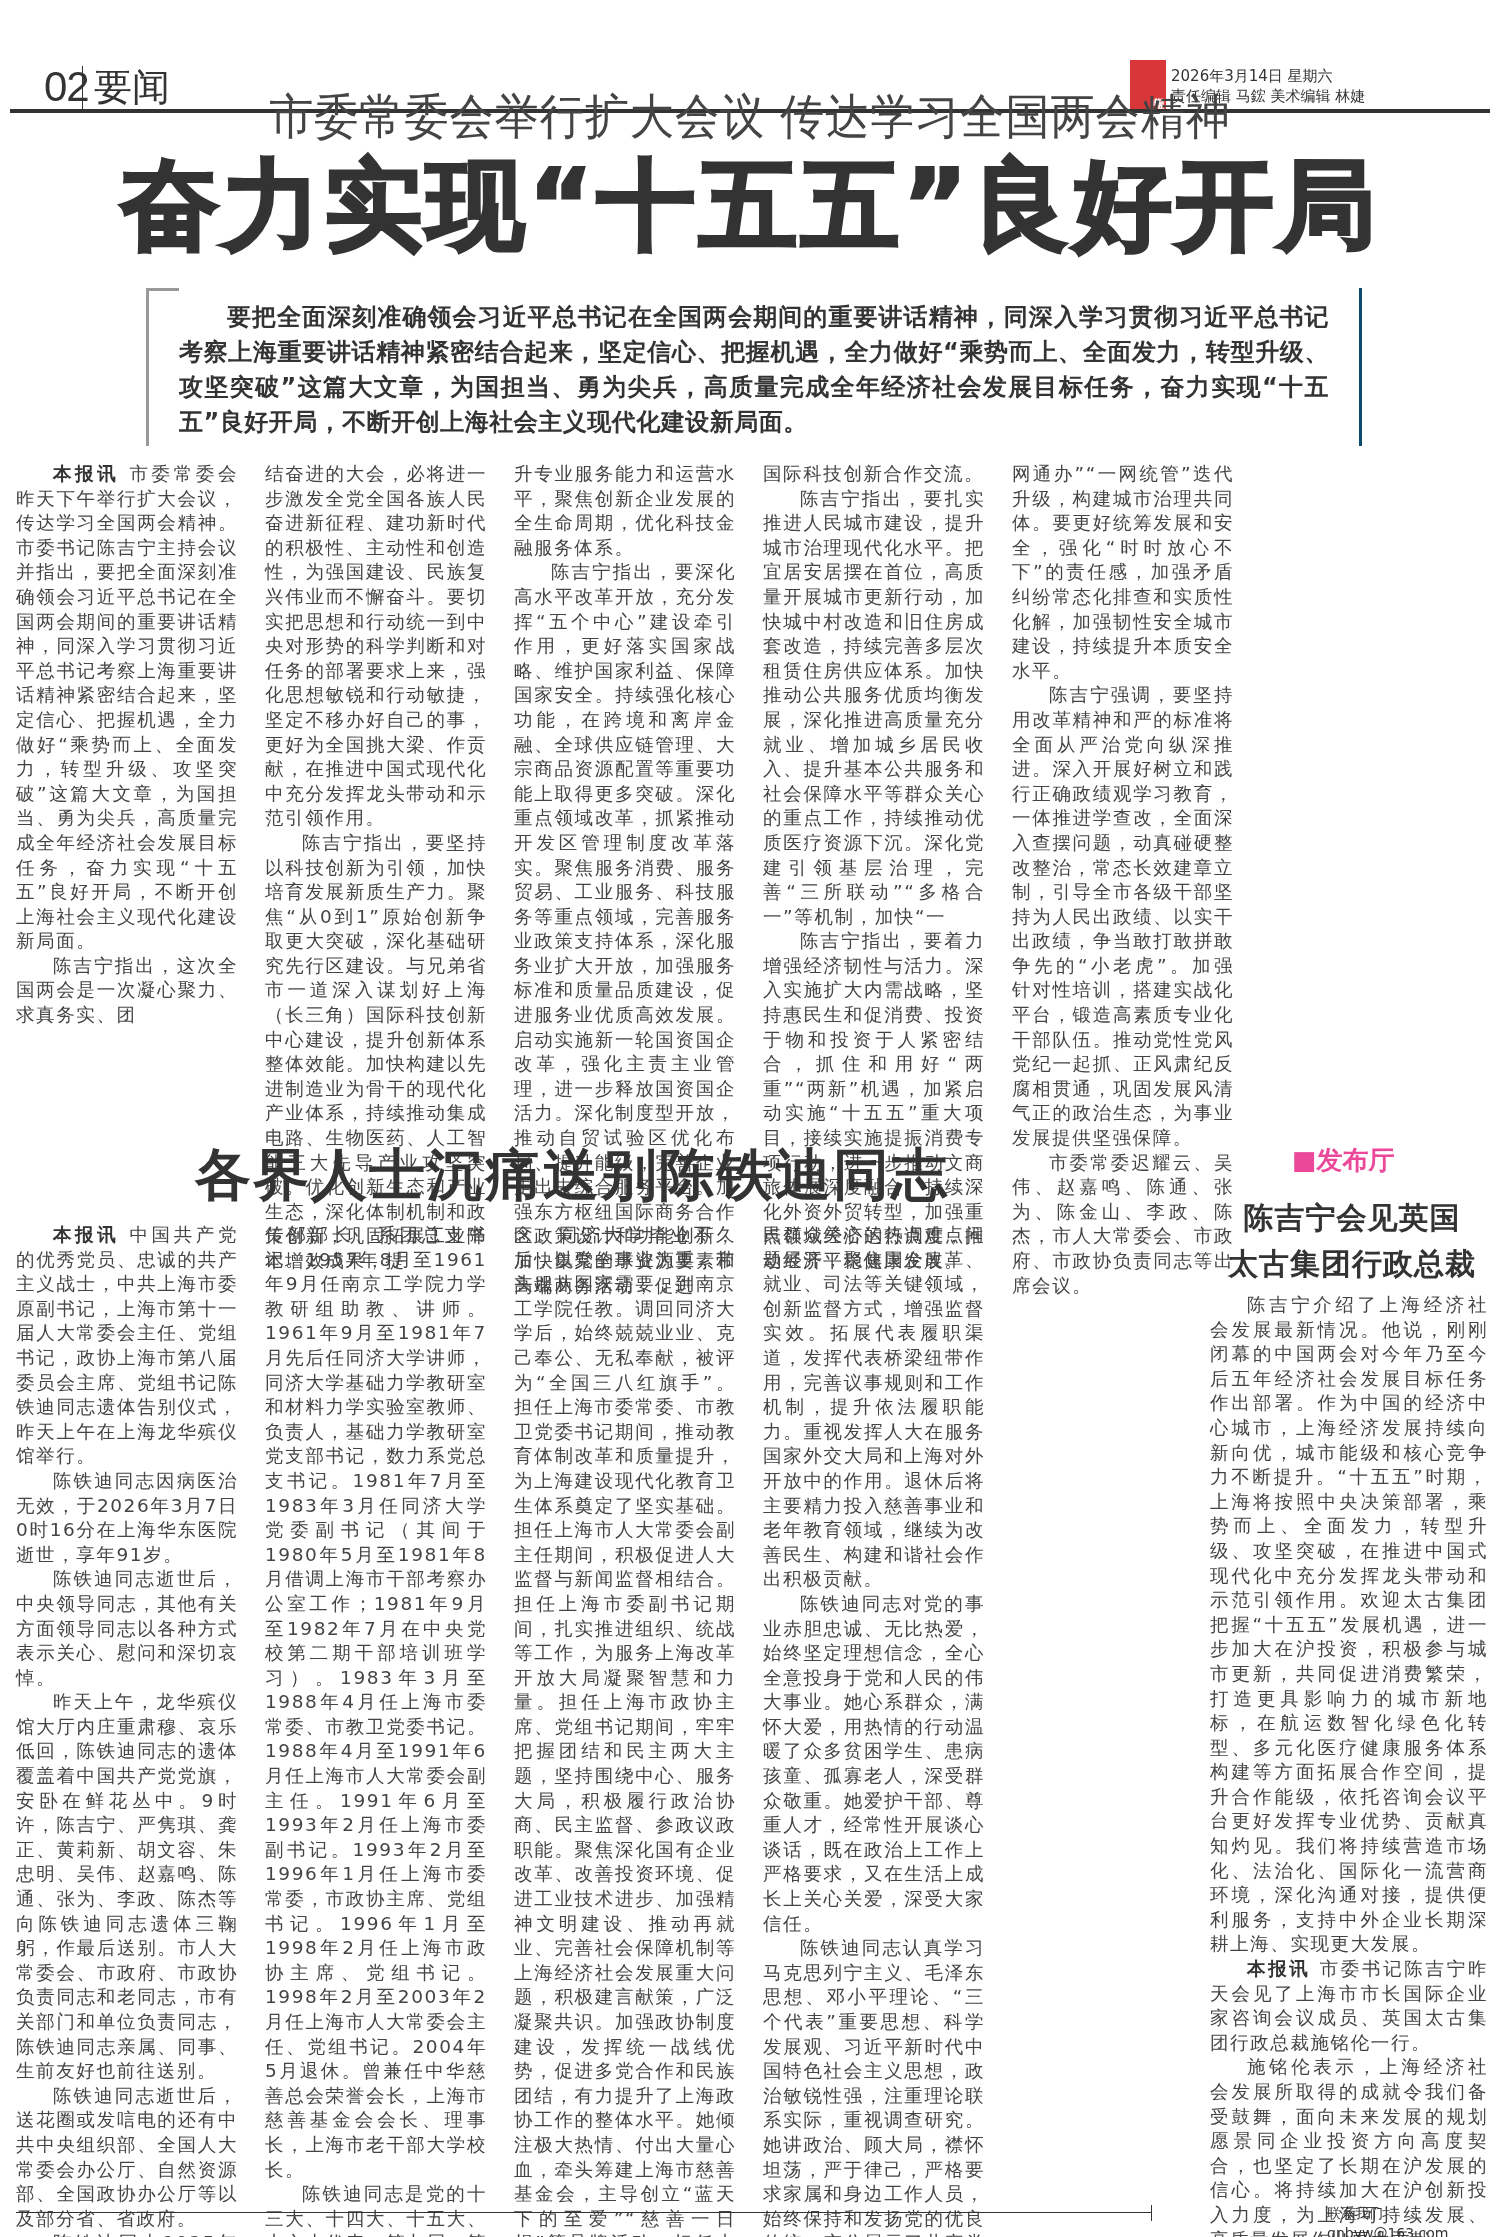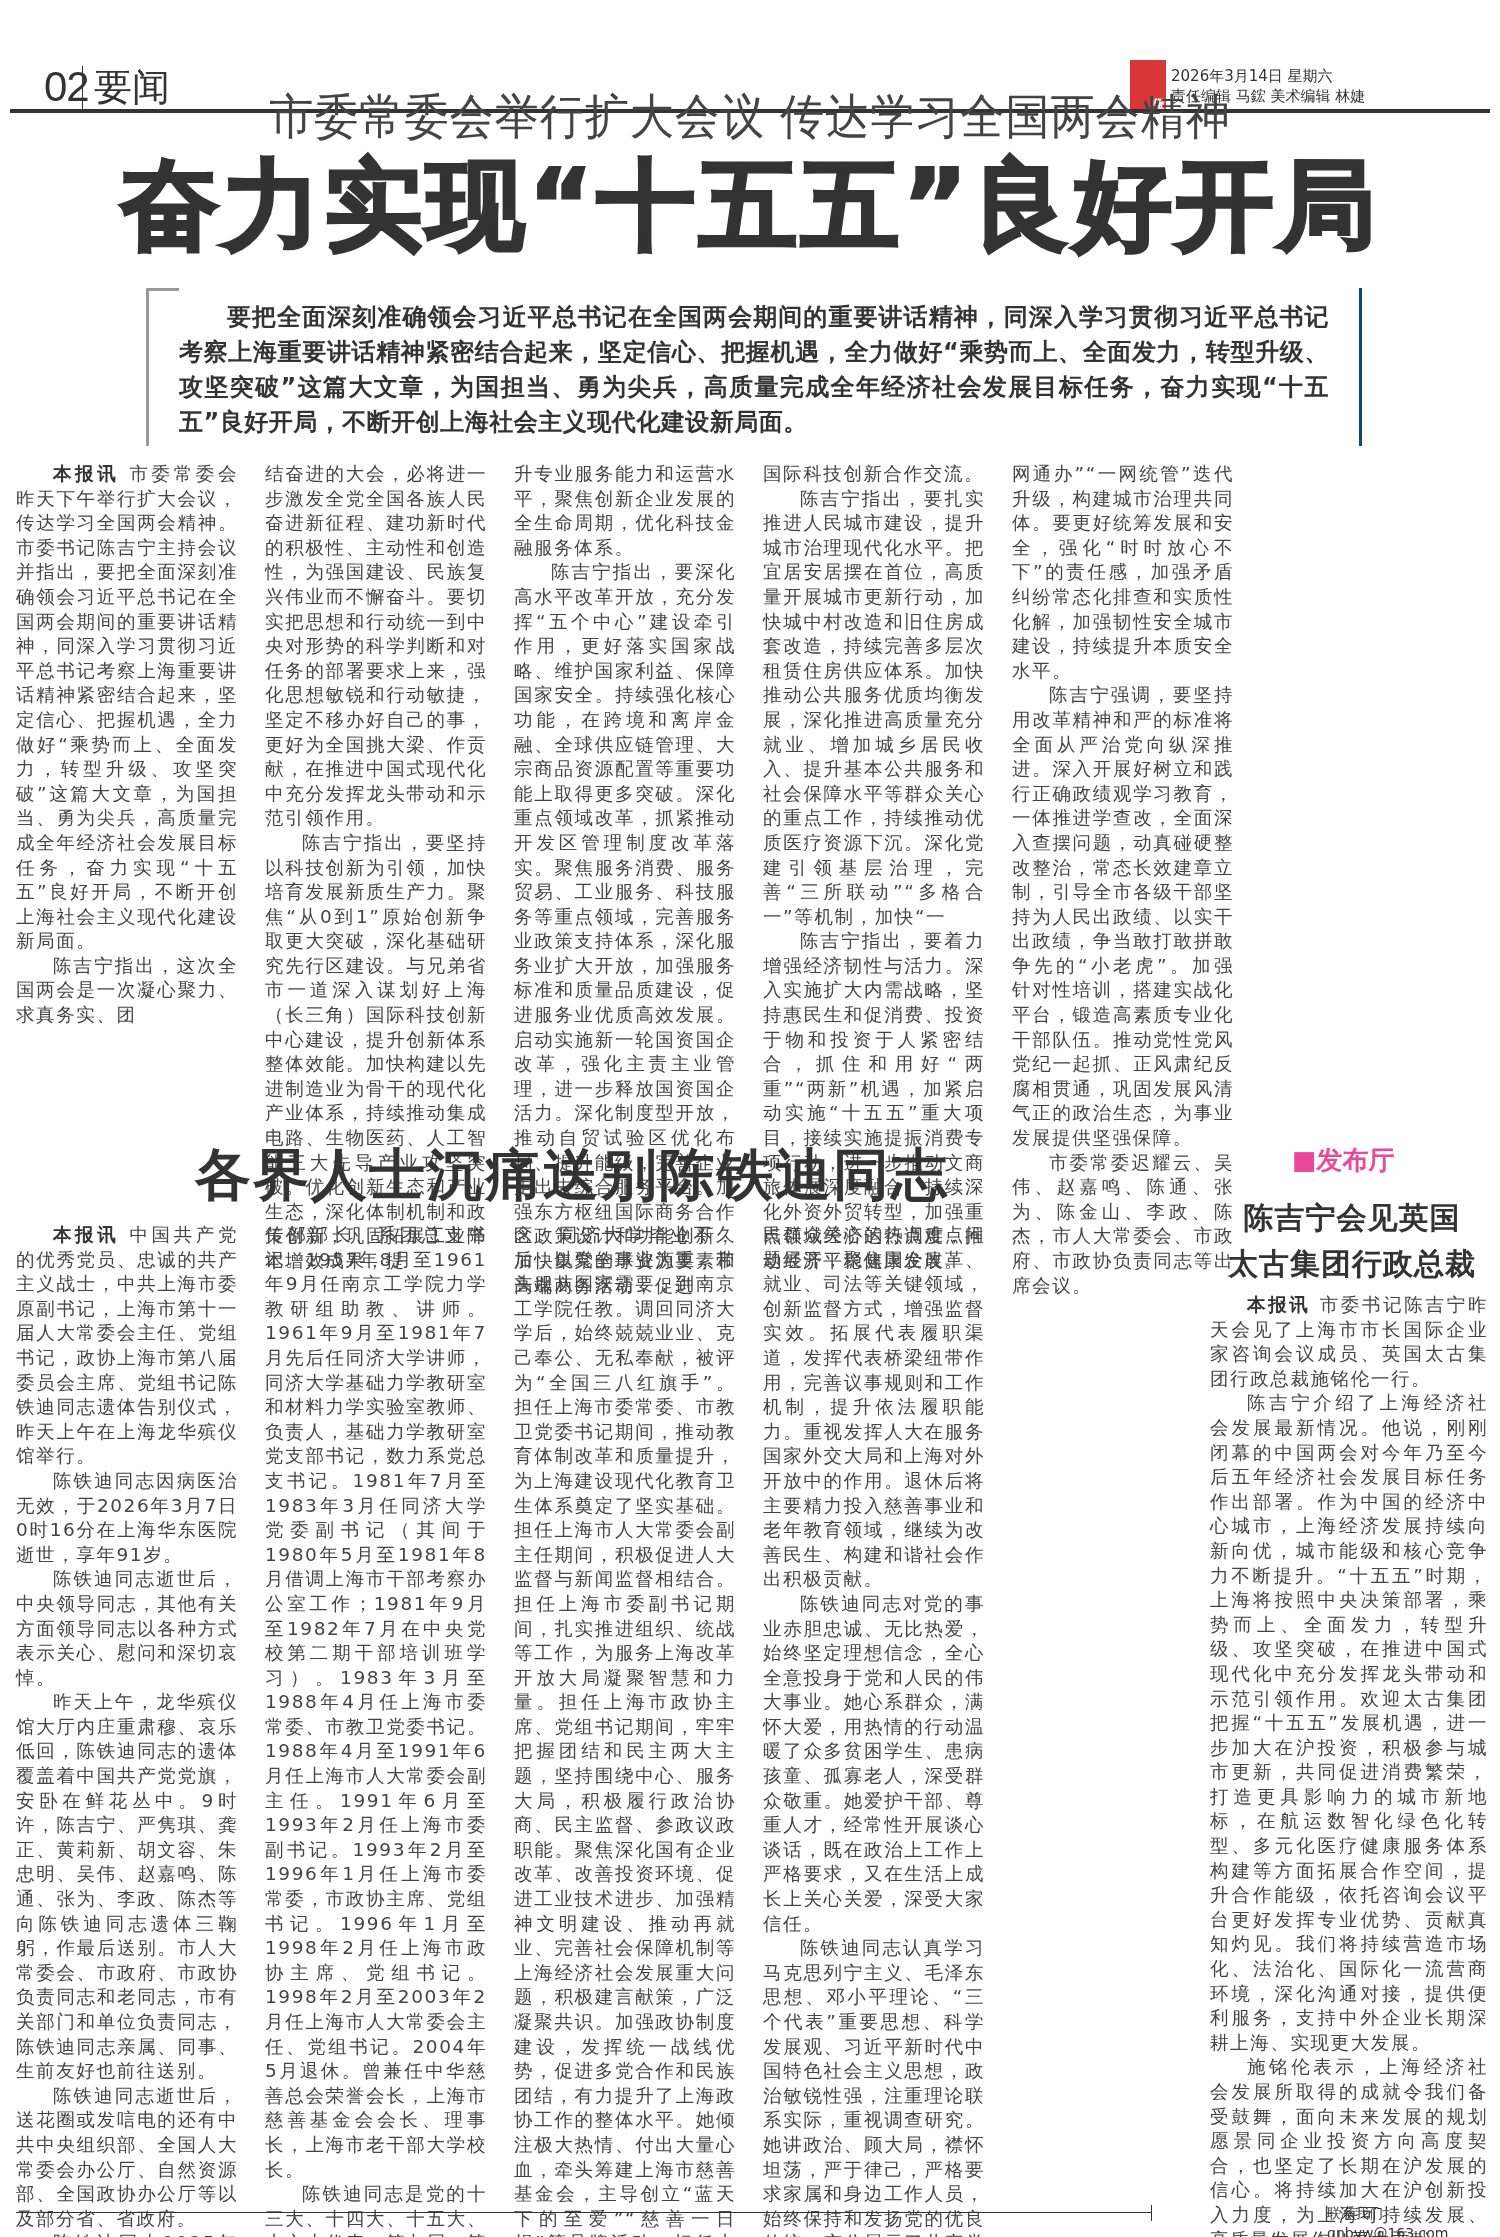--- a/index.html
+++ b/index.html
@@ -114,20 +114,20 @@
       <p class="cont">念。同济大学毕业不久后，以党的事业为重，带头服从国家需要，到南京工学院任教。调回同济大学后，始终兢兢业业、克己奉公、无私奉献，被评为“全国三八红旗手”。担任上海市委常委、市教卫党委书记期间，推动教育体制改革和质量提升，为上海建设现代化教育卫生体系奠定了坚实基础。担任上海市人大常委会副主任期间，积极促进人大监督与新闻监督相结合。担任上海市委副书记期间，扎实推进组织、统战等工作，为服务上海改革开放大局凝聚智慧和力量。担任上海市政协主席、党组书记期间，牢牢把握团结和民主两大主题，坚持围绕中心、服务大局，积极履行政治协商、民主监督、参政议政职能。聚焦深化国有企业改革、改善投资环境、促进工业技术进步、加强精神文明建设、推动再就业、完善社会保障机制等上海经济社会发展重大问题，积极建言献策，广泛凝聚共识。加强政协制度建设，发挥统一战线优势，促进多党合作和民族团结，有力提升了上海政协工作的整体水平。她倾注极大热情、付出大量心血，牵头筹建上海市慈善基金会，主导创立“蓝天下的至爱”“慈善一日捐”等品牌活动。担任上海市人大常委会主任、党组书记期间，坚持党的领导、人民当家作主、依法治国有机统一，把立法与改革、发展、稳定重大决策相结合，为上海跨世纪发展提供有力法治保障。强调监督工作要围绕国家工作大局和人</p>
     </div>
     <div class="col">
       <p class="cont">民群众关心的热点难点问题展开，聚焦国企改革、就业、司法等关键领域，创新监督方式，增强监督实效。拓展代表履职渠道，发挥代表桥梁纽带作用，完善议事规则和工作机制，提升依法履职能力。重视发挥人大在服务国家外交大局和上海对外开放中的作用。退休后将主要精力投入慈善事业和老年教育领域，继续为改善民生、构建和谐社会作出积极贡献。</p>
       <p>陈铁迪同志对党的事业赤胆忠诚、无比热爱，始终坚定理想信念，全心全意投身于党和人民的伟大事业。她心系群众，满怀大爱，用热情的行动温暖了众多贫困学生、患病孩童、孤寡老人，深受群众敬重。她爱护干部、尊重人才，经常性开展谈心谈话，既在政治上工作上严格要求，又在生活上成长上关心关爱，深受大家信任。</p>
       <p>陈铁迪同志认真学习马克思列宁主义、毛泽东思想、邓小平理论、“三个代表”重要思想、科学发展观、习近平新时代中国特色社会主义思想，政治敏锐性强，注重理论联系实际，重视调查研究。她讲政治、顾大局，襟怀坦荡，严于律己，严格要求家属和身边工作人员，始终保持和发扬党的优良传统，充分展示了共产党人的优秀品质。</p>
     </div>
   </div>
 
 <div class="side-col" id="side-col">
+    <p>陈吉宁介绍了上海经济社会发展最新情况。他说，刚刚闭幕的中国两会对今年乃至今后五年经济社会发展目标任务作出部署。作为中国的经济中心城市，上海经济发展持续向新向优，城市能级和核心竞争力不断提升。“十五五”时期，上海将按照中央决策部署，乘势而上、全面发力，转型升级、攻坚突破，在推进中国式现代化中充分发挥龙头带动和示范引领作用。欢迎太古集团把握“十五五”发展机遇，进一步加大在沪投资，积极参与城市更新，共同促进消费繁荣，打造更具影响力的城市新地标，在航运数智化绿色化转型、多元化医疗健康服务体系构建等方面拓展合作空间，提升合作能级，依托咨询会议平台更好发挥专业优势、贡献真知灼见。我们将持续营造市场化、法治化、国际化一流营商环境，深化沟通对接，提供便利服务，支持中外企业长期深耕上海、实现更大发展。</p>
     <p><span class="tag">本报讯  </span>市委书记陈吉宁昨天会见了上海市市长国际企业家咨询会议成员、英国太古集团行政总裁施铭伦一行。</p>
-    <p>陈吉宁介绍了上海经济社会发展最新情况。他说，刚刚闭幕的中国两会对今年乃至今后五年经济社会发展目标任务作出部署。作为中国的经济中心城市，上海经济发展持续向新向优，城市能级和核心竞争力不断提升。“十五五”时期，上海将按照中央决策部署，乘势而上、全面发力，转型升级、攻坚突破，在推进中国式现代化中充分发挥龙头带动和示范引领作用。欢迎太古集团把握“十五五”发展机遇，进一步加大在沪投资，积极参与城市更新，共同促进消费繁荣，打造更具影响力的城市新地标，在航运数智化绿色化转型、多元化医疗健康服务体系构建等方面拓展合作空间，提升合作能级，依托咨询会议平台更好发挥专业优势、贡献真知灼见。我们将持续营造市场化、法治化、国际化一流营商环境，深化沟通对接，提供便利服务，支持中外企业长期深耕上海、实现更大发展。</p>
     <p>施铭伦表示，上海经济社会发展所取得的成就令我们备受鼓舞，面向未来发展的规划愿景同企业投资方向高度契合，也坚定了长期在沪发展的信心。将持续加大在沪创新投入力度，为上海可持续发展、高质量发展作出更大贡献。</p>
   </div>
 
 <div class="footer-rule"></div>
 <div class="footer-tick"></div>
 <div class="footer">联系我们 qnbyw@163.com</div>
 
 </body></html>

